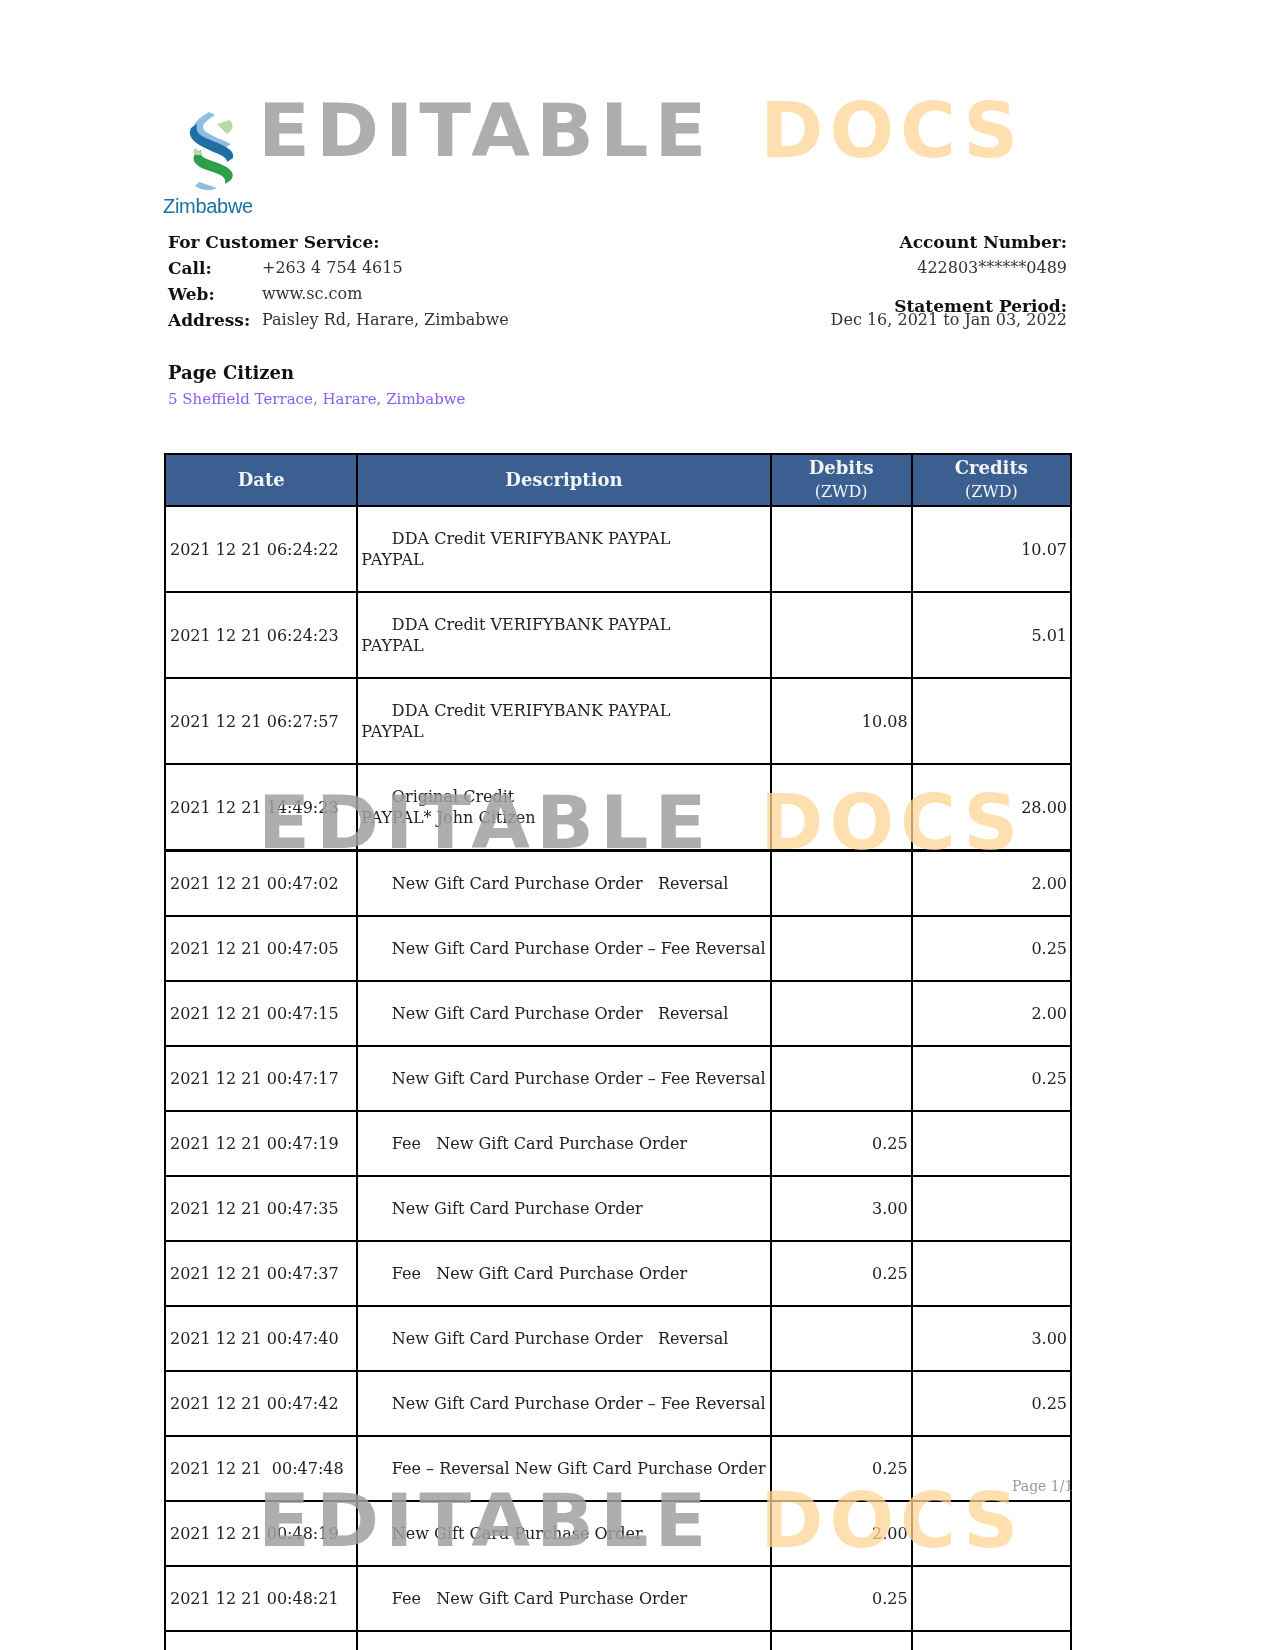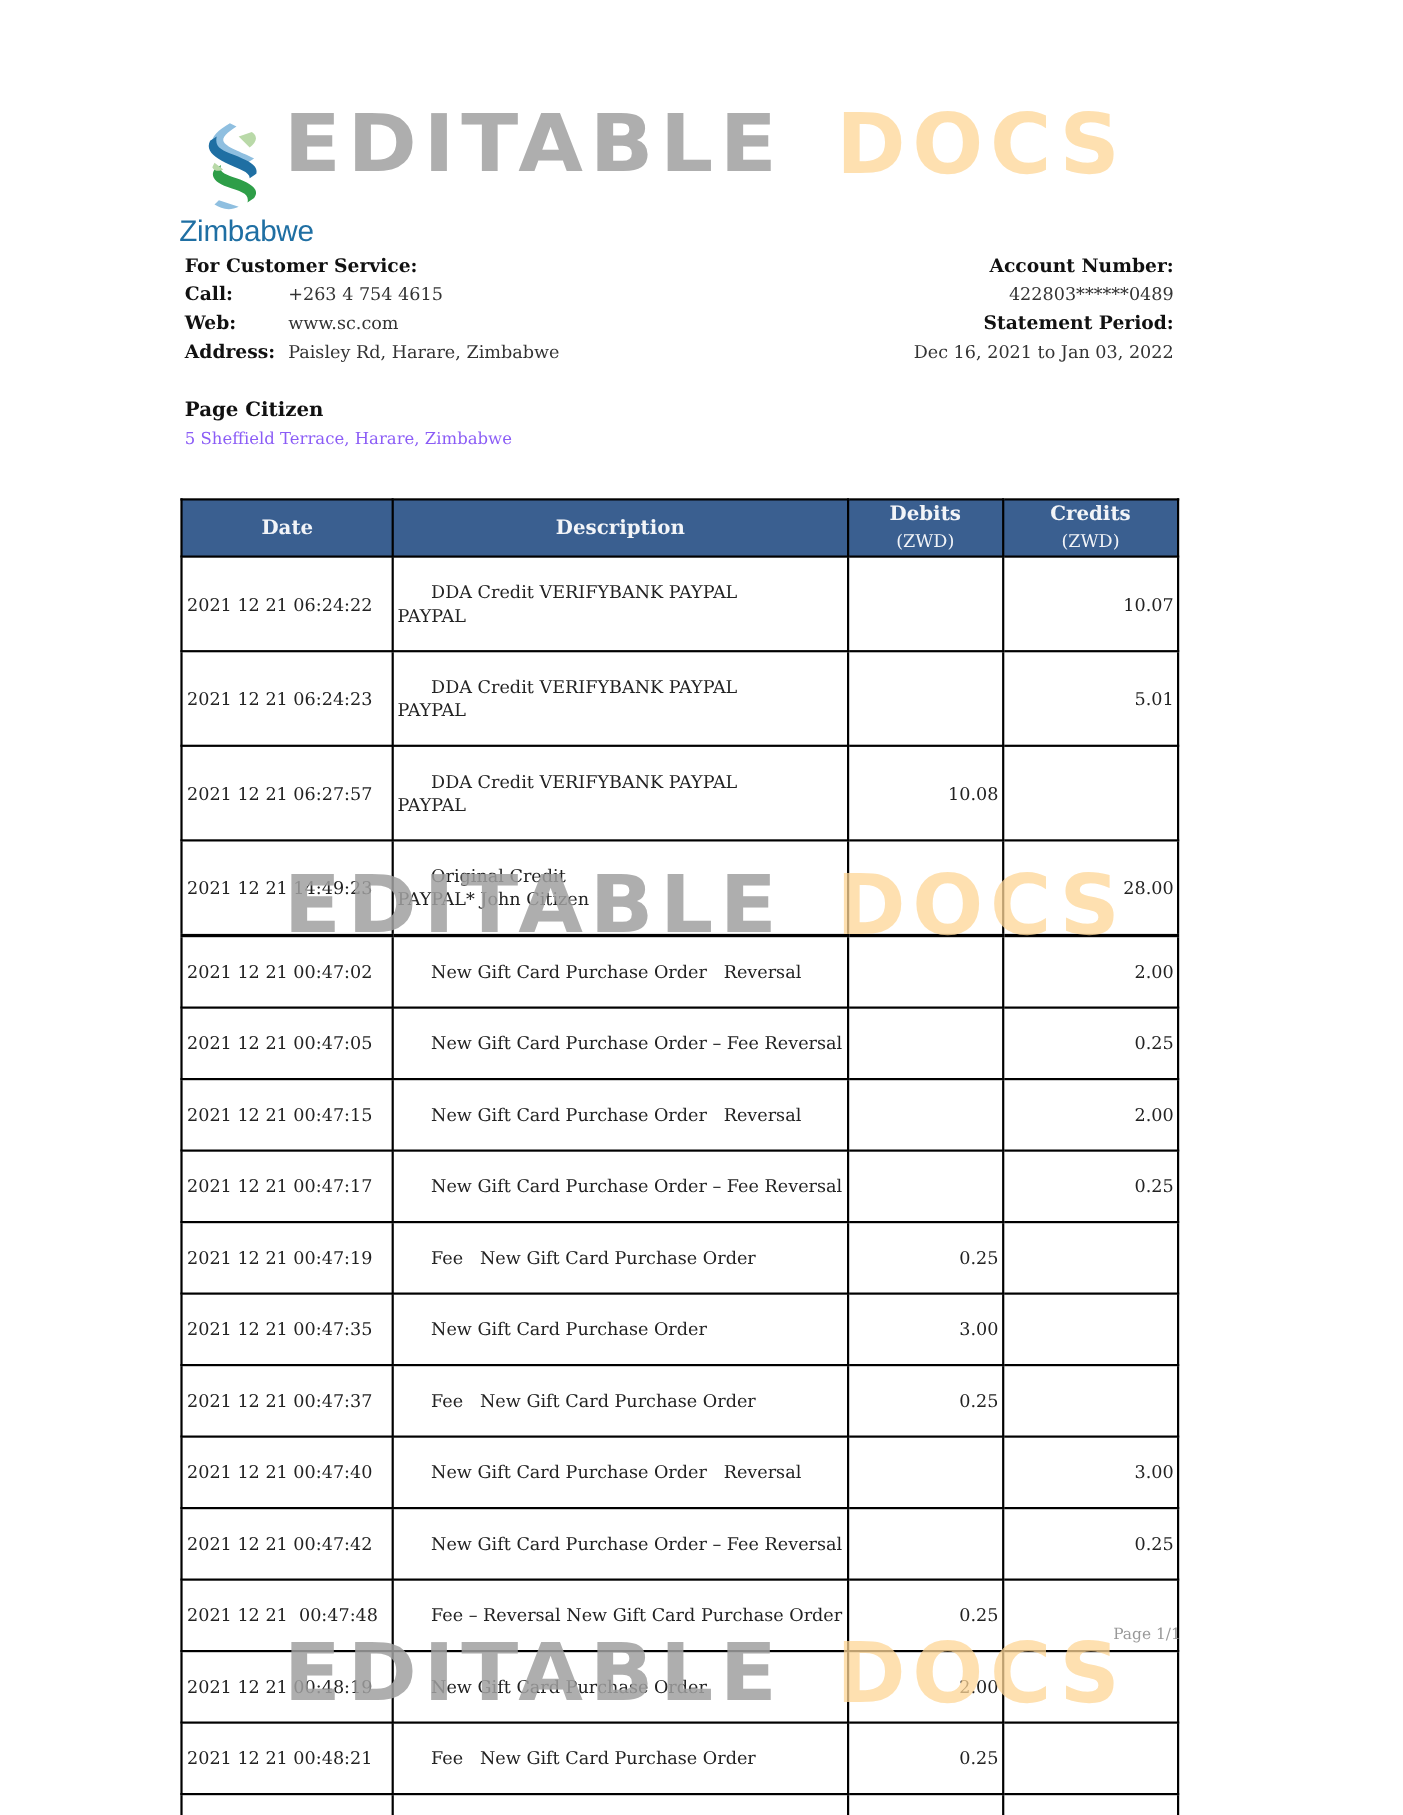--- a/index.html
+++ b/index.html
@@ -10,21 +10,21 @@
   
   .wm { position:absolute; left:258px; width:760px; height:62px; display:flex; align-items:center;
         font-family:"DejaVu Sans", "Liberation Sans", sans-serif; font-weight:bold;
         font-size:76px; letter-spacing:6px; line-height:62px; pointer-events:none; z-index:5; white-space:nowrap; }
   .wm .w1 { color:rgba(160,160,160,0.85); transform:scaleY(0.95); }
   .wm .w2 { color:rgba(253,214,150,0.75); margin-left:48px; }
 
   
   .logo { left:181px; top:110px; width:60px; height:82px; }
   .logo-text { left:163px; top:195px; font-family:"Liberation Sans","DejaVu Sans",sans-serif;
-               font-size:27px; color:#1f6fa3; letter-spacing:-0.3px; }
+               font-size:20px; color:#1f6fa3; letter-spacing:-0.3px; }
 
   .lbl { font-weight:bold; font-size:17px; color:#111; }
   .val { font-size:16px; color:#333; }
   .cs-title { left:168px; top:232px; }
   .cs-row { left:168px; display:flex; }
   .cs-row .lbl { width:94px; }
   .right { right:208px; text-align:right; }
 
   
   table.stmt { position:absolute; left:164px; top:453px; width:908px;
@@ -78,21 +78,21 @@
   <span class="lbl">Web:</span>
   <span class="val">www.sc.com</span>
 </div>
 <div class="abs cs-row" style="top:310px;">
   <span class="lbl">Address:</span>
   <span class="val">Paisley Rd, Harare, Zimbabwe</span>
 </div>
 
 <div class="abs right lbl" style="top:232px;">Account Number:</div>
 <div class="abs right val" style="top:258px;">422803******0489</div>
-<div class="abs right lbl" style="top:284px;">Statement Period:</div>
+<div class="abs right lbl" style="top:296px;">Statement Period:</div>
 <div class="abs right val" style="top:310px;">Dec 16, 2021 to Jan 03, 2022</div>
 
 <div class="abs lbl" style="left:168px; top:362px; font-size:18px;">Page Citizen</div>
 <div class="abs val" style="left:168px; top:390px; font-size:15px; color:#8b5cf6;">5 Sheffield Terrace, Harare, Zimbabwe</div>
 
 <table class="stmt">
   <colgroup>
       <col class="c1">
       <col class="c2">
       <col class="c3">

